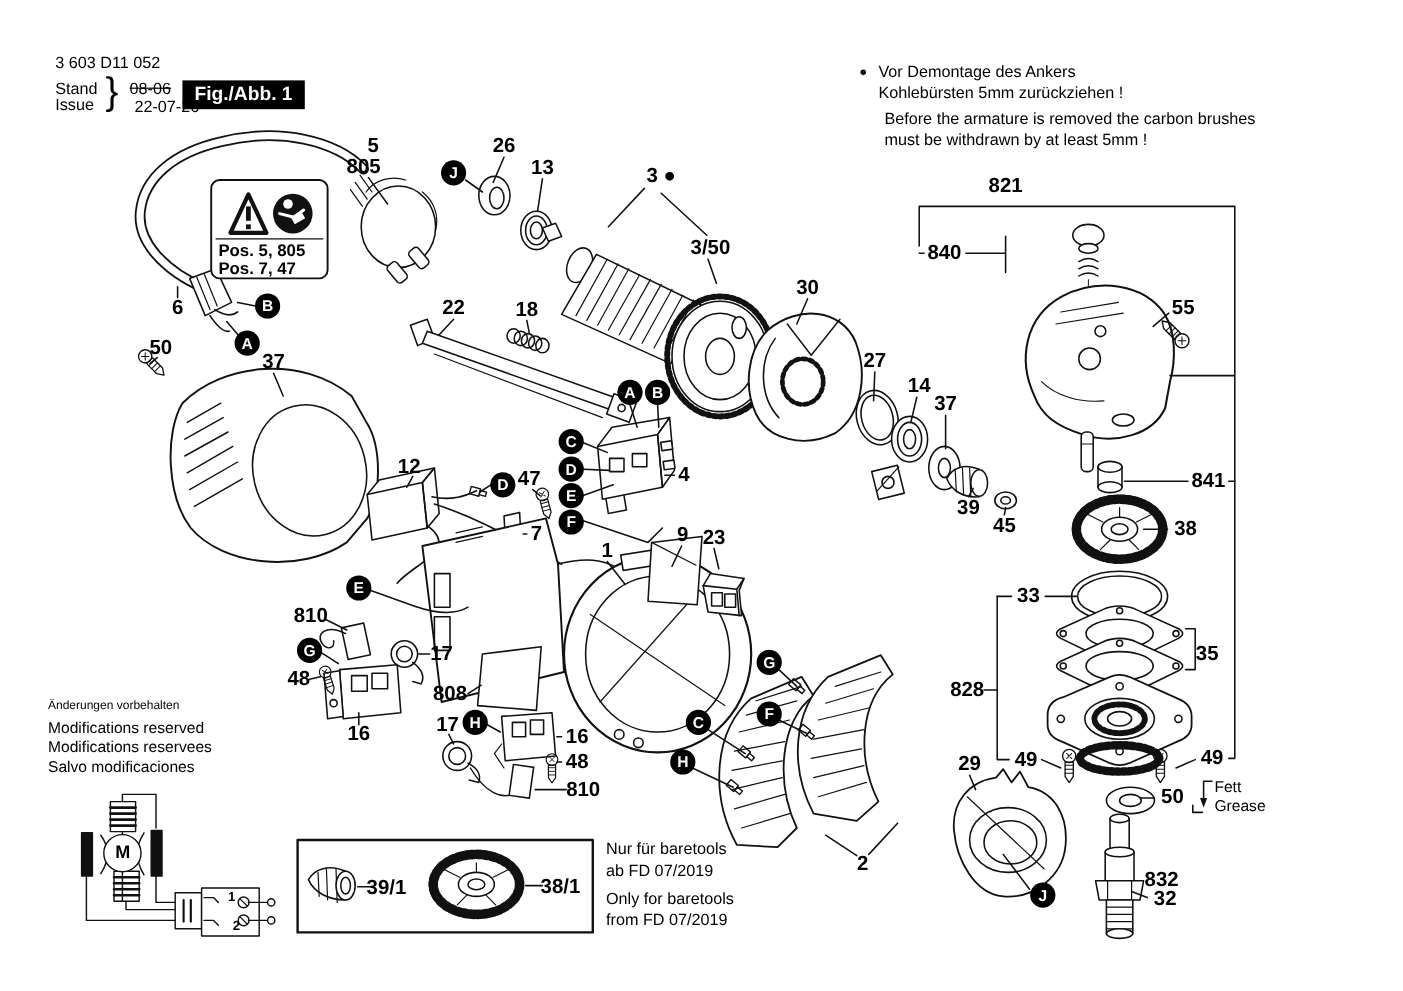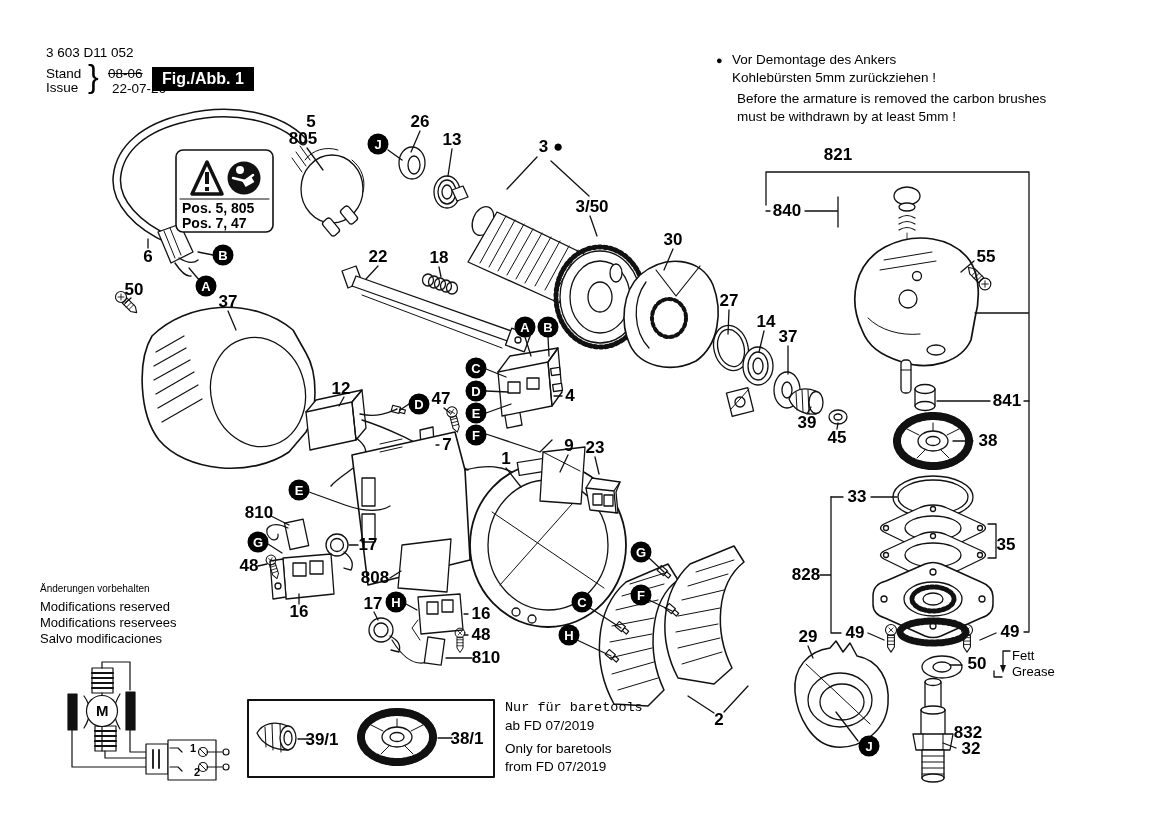--- a/index.html
+++ b/index.html
@@ -382,21 +382,21 @@
   <div class="txt t13" style="left:737px;top:109px;">must be withdrawn by at least 5mm !</div>
 
   <div class="txt poslbl" style="left:182px;top:200px;">Pos. 5, 805</div>
   <div class="txt poslbl" style="left:182px;top:215px;">Pos. 7, 47</div>
 
   <div class="txt" style="left:40px;top:583px;font-size:10px;">Änderungen vorbehalten</div>
   <div class="txt" style="left:40px;top:599px;font-size:13px;">Modifications reserved</div>
   <div class="txt" style="left:40px;top:615px;font-size:13px;">Modifications reservees</div>
   <div class="txt" style="left:40px;top:631px;font-size:13px;">Salvo modificaciones</div>
 
-  <div class="txt t13" style="left:505px;top:700px;font-family:Liberation Mono, monospace;">Nur für baretools</div>
+  <div class="txt t13" style="left:505px;top:700px;">Nur für baretools</div>
   <div class="txt t13" style="left:505px;top:718px;">ab FD 07/2019</div>
   <div class="txt t13" style="left:505px;top:741px;">Only for baretools</div>
   <div class="txt t13" style="left:505px;top:759px;">from FD 07/2019</div>
 
   <div class="txt" style="left:1012px;top:648px;font-size:13px;">Fett</div>
   <div class="txt" style="left:1012px;top:664px;font-size:13px;">Grease</div>
 
   <div class="txt mlbl" style="left:96px;top:702px;">M</div>
   <div class="txt smallb" style="left:190px;top:742px;">1</div>
   <div class="txt smallb" style="left:194px;top:766px;">2</div>

